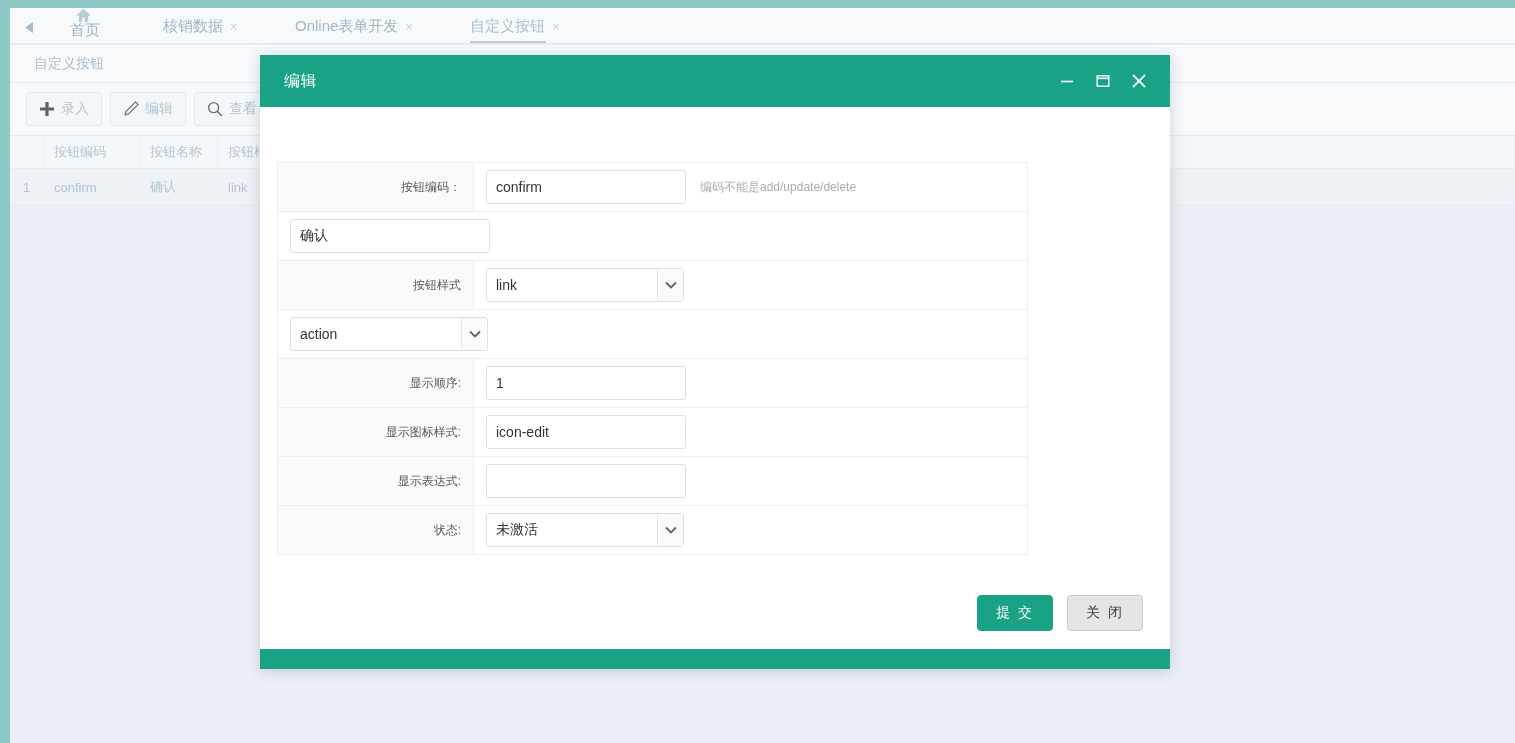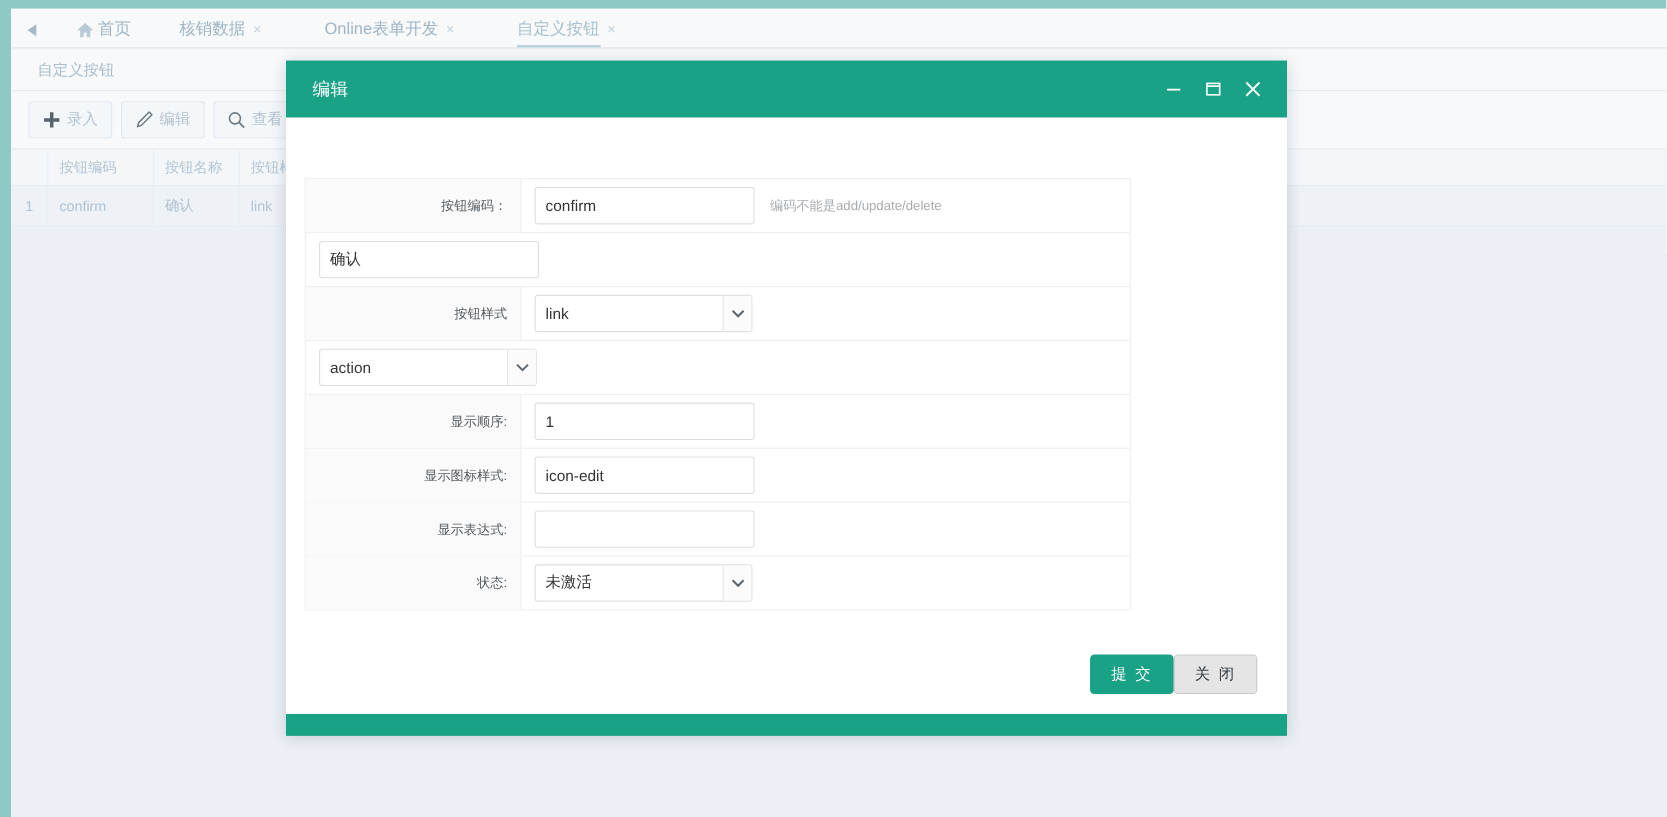--- a/index.html
+++ b/index.html
@@ -261,21 +261,21 @@
     color: #a9acaf;
     white-space: nowrap;
   }
 
   .modal-footer {
     position: absolute;
     left: 0; right: 0; bottom: 0;
     height: 72px;
     display: flex; align-items: center; justify-content: flex-end;
     padding-right: 27px;
-    gap: 0;
+    gap: 14px;
   }
   .btn {
     height: 36px;
     padding: 0 18px;
     border-radius: 4px;
     font-size: 14px;
     display: flex; align-items: center; justify-content: center;
     cursor: pointer;
     letter-spacing: 2px;
   }
@@ -305,21 +305,21 @@
   <div class="edge-left"></div>
   <div class="page-surface"></div>
 
   <div class="tabbar">
     <div class="tab-scroll-left">
       <svg width="11" height="13" viewBox="0 0 11 13" aria-hidden="true">
         <polygon points="9,1 9,12 1,6.5" fill="#a8bac8"></polygon>
       </svg>
     </div>
 
-    <div class="tab" style="left:60px;">
+    <div class="tab" style="left:60px;flex-direction:column;">
       <span class="home-icon">
         <svg width="15" height="13" viewBox="0 0 16 14" aria-hidden="true">
           <path d="M8 0 L16 7 L13 7 L13 14 L9.5 14 L9.5 9.5 L6.5 9.5 L6.5 14 L3 14 L3 7 L0 7 Z" fill="#b9cbd7"></path>
         </svg>
       </span>
       <span class="tab-label">首页</span>
     </div>
 
     <div class="tab" style="left:153px;">
       <span class="tab-label">核销数据</span>

